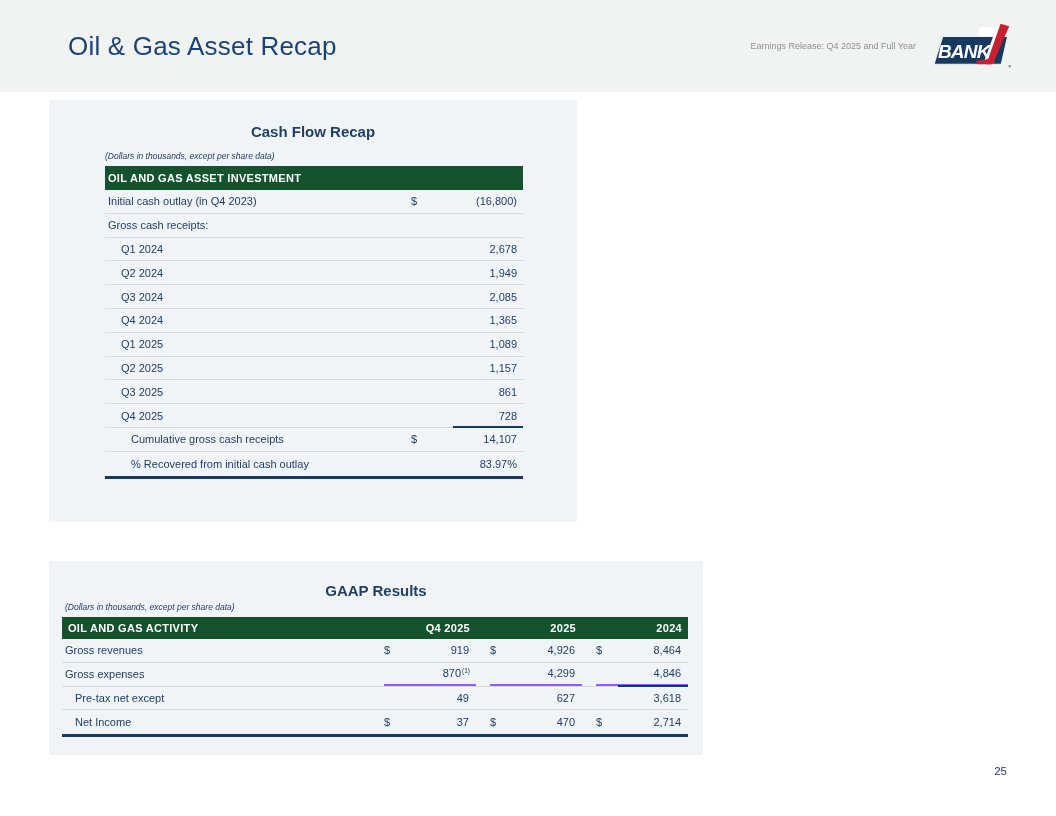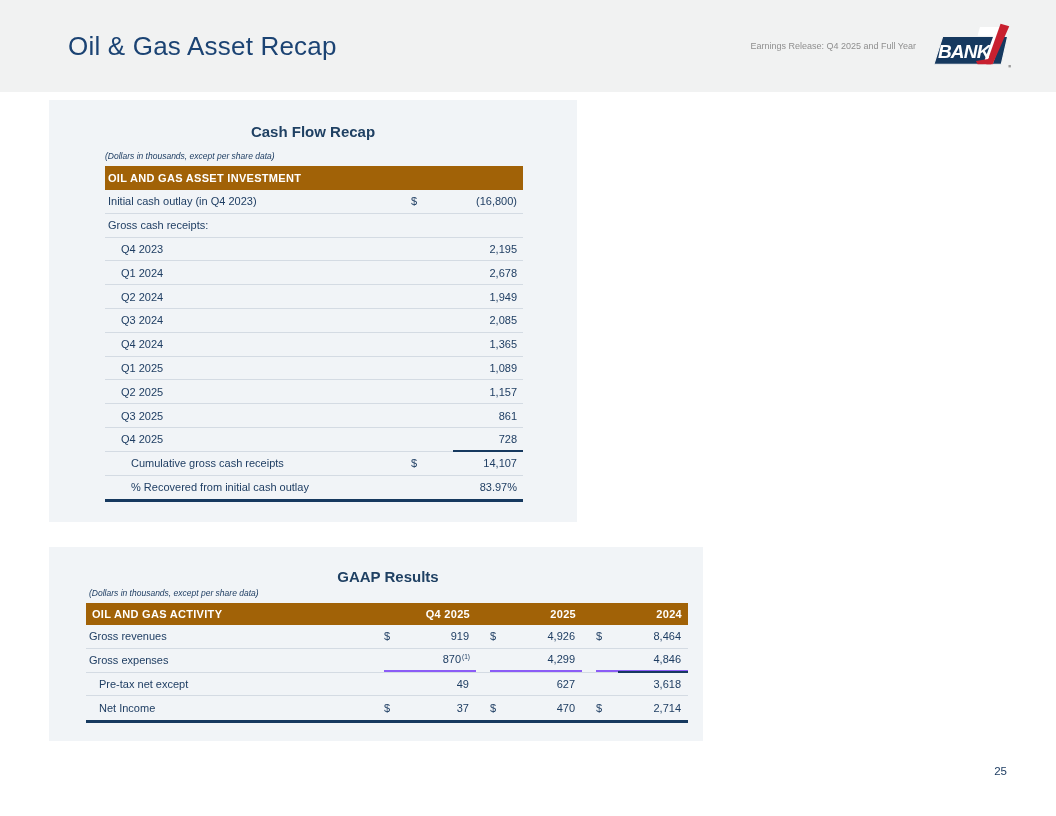--- a/index.html
+++ b/index.html
@@ -20,38 +20,38 @@
     letter-spacing:0.2px; flex:1;
   }
   .release-note {
     font-size:9px; color:#8f8f8f; margin-right:16px; white-space:nowrap;
   }
   .logo-wrap { width:80px; height:46px; margin-right:44px; position:relative; }
 
   
   .panel { position:absolute; background:#f1f4f7; }
   .panel-cf { left:49px; top:100px; width:528px; height:422px; }
-  .panel-gaap { left:49px; top:547px; width:654px; height:194px;padding-left:24px; }
+  .panel-gaap { left:49px; top:561px; width:654px; height:194px; }
   .panel-title {
     text-align:center; font-size:15px; font-weight:600; color:#1F4063;
   }
   .panel-cf .panel-title { padding-top:23px; }
   .panel-gaap .panel-title { padding-top:21px; }
   .panel-note {
     font-style:italic; font-size:8.5px; color:#1F3E63;
   }
   .panel-cf .panel-note { margin:11px 0 5px 56px; }
   .panel-gaap .panel-note { margin:3px 0 5px 16px; }
 
   
   .ftable { border-bottom:3px solid #16395F; }
   .panel-cf .ftable { margin:0 54px 0 56px; }
   .panel-gaap .ftable { margin:0 15px 0 13px; }
   .thead {
-    background:#a16207; color:#ffffff; font-weight:bold; font-size:11px;
+    background:#14532d; color:#ffffff; font-weight:bold; font-size:11px;
     letter-spacing:0.3px; display:flex; align-items:center;
   }
   .panel-cf .thead { height:24px; padding-left:3px; }
   .panel-gaap .thead { height:22px; padding-left:3px; }
   .row {
     display:flex; align-items:stretch; height:23.8px;
     border-bottom:1px solid #d4dbe3; font-size:11px; color:#1F3E63;
     position:relative;
   }
   .tbody .row:last-child { border-bottom:none; }
@@ -125,25 +125,20 @@
             <span class="cf-dlr">$</span>
             <span class="cf-val">(16,800)</span>
           </div>
 
           <div class="row">
             <span class="cf-lbl">Gross cash receipts:</span>
             <span class="cf-dlr"></span>
             <span class="cf-val"></span>
           </div>
 
-          <div class="row lv1">
-            <span class="cf-lbl">Q4 2023</span>
-            <span class="cf-dlr"></span>
-            <span class="cf-val">2,195</span>
-          </div>
 
           <div class="row lv1">
             <span class="cf-lbl">Q1 2024</span>
             <span class="cf-dlr"></span>
             <span class="cf-val">2,678</span>
           </div>
 
           <div class="row lv1">
             <span class="cf-lbl">Q2 2024</span>
             <span class="cf-dlr"></span>

